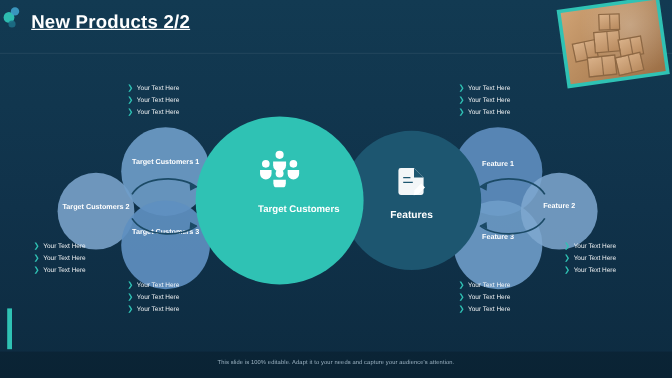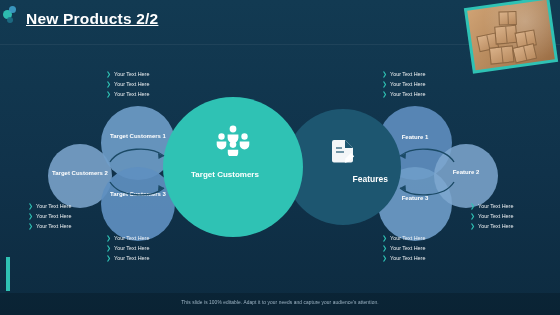--- a/index.html
+++ b/index.html
@@ -71,21 +71,21 @@
   .circ-label {
     position:absolute; color:#ffffff; font-size:6px; font-weight:bold;
     text-align:center; line-height:1.35; width:70px;
   }
   .center-label {
     position:absolute; color:#ffffff; font-weight:bold; font-size:8px;
     text-align:center; width:90px; line-height:1.3;
   }
   .features-label {
     position:absolute; color:#ffffff; font-weight:bold; font-size:8.5px;
-    text-align:right; width:90px;
+    text-align:center; width:90px;
   }
 
   
   .icon-people { position:absolute; width:34px; height:32px; }
   .icon-doc { position:absolute; width:28px; height:30px; }
 
   
   .arrow { position:absolute; }
 
   
@@ -147,21 +147,21 @@
         <circle cx="17" cy="5" r="3.4"></circle>
         <path d="M11.6 10.5h10.8v3.2a5.4 5.4 0 0 1-10.8 0z"></path>
         <circle cx="5.5" cy="12.5" r="3.2"></circle>
         <path d="M0.7 17.6h9.6v3.1a4.8 4.8 0 0 1-9.6 0z"></path>
         <circle cx="28.5" cy="12.5" r="3.2"></circle>
         <path d="M23.7 17.6h9.6v3.1a4.8 4.8 0 0 1-9.6 0z"></path>
         <circle cx="17" cy="20.6" r="3.3"></circle>
         <path d="M11.8 25.8h10.4v2.9a5.2 5.2 0 0 1-10.4 0z"></path>
       </g>
     </svg>
-    <div class="center-label" style="left:180px; top:124px;">
+    <div class="center-label" style="left:204px; top:124px;">
       <span>Target Customers</span>
     </div>
 
     <svg class="icon-doc" style="left:329px; top:93px;" viewBox="0 0 28 30">
       <g fill="#ffffff">
         <path d="M3 1h13l8 8v12.5a2 2 0 0 1-2 2H5a2 2 0 0 1-2-2V3a2 2 0 0 1 2-2z" opacity="0.95"></path>
         <path d="M16 1l8 8h-8z" fill="#1d5670"></path>
         <path d="M20.5 17.5l5.5-5.5 3.2 3.2-5.5 5.5-3.9 1z" fill="#ffffff" transform="translate(-4,2)"></path>
       </g>
       <g stroke="#1d5670" stroke-width="1.2">

